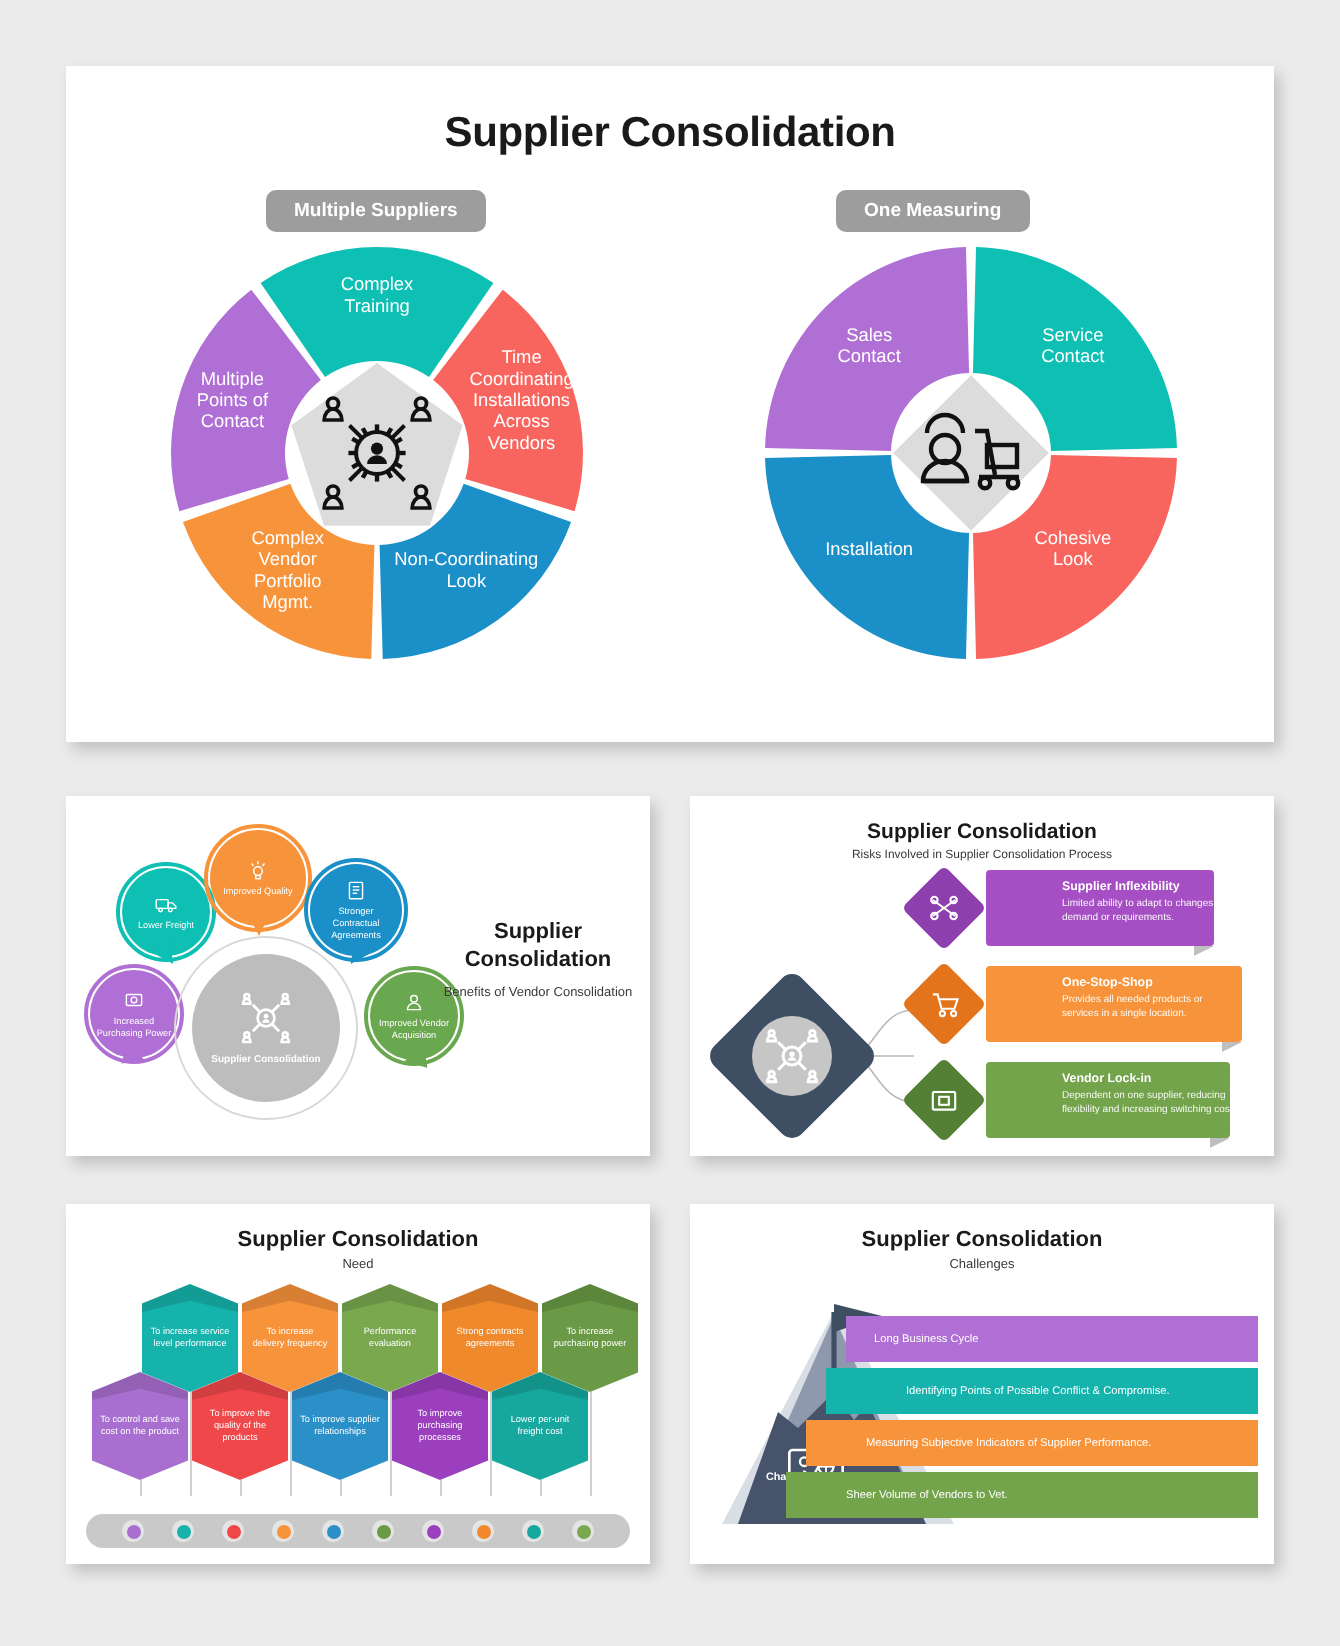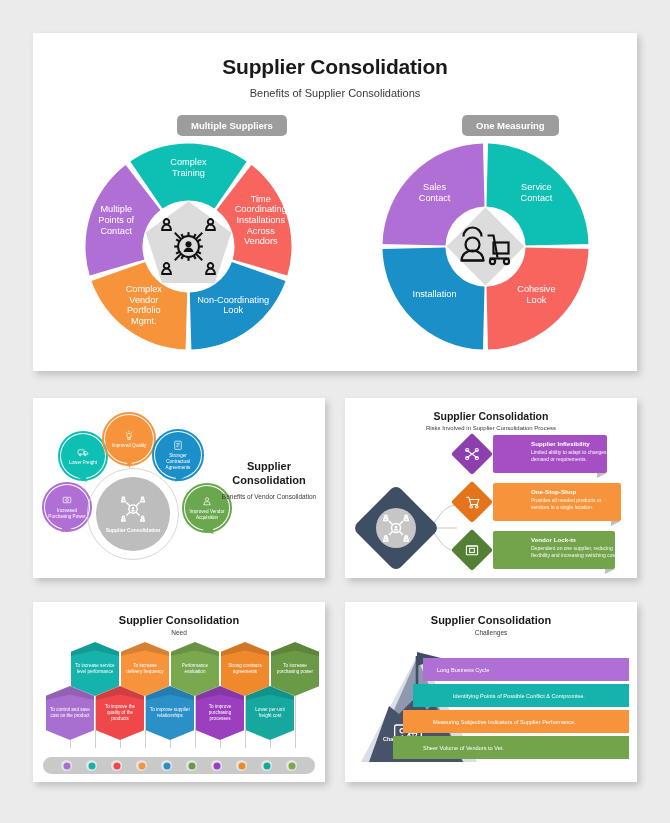--- a/index.html
+++ b/index.html
@@ -9,21 +9,21 @@
     font-family:"Liberation Sans", sans-serif;
     position:relative;
     overflow:hidden;
   }
   .slide { background:#fff; position:absolute; box-shadow:3px 4px 7px rgba(0,0,0,0.18); }
 
   
   #hero { left:33px; top:33px; width:604px; height:338px; }
   .hero-title { text-align:center; font-size:21px; font-weight:bold; color:#1a1a1a; margin-top:22px; letter-spacing:-0.2px;}
   .hero-sub { text-align:center; font-size:11px; color:#3a3a3a; margin-top:8px; }
-  .badges { position:relative; height:22px; margin-top:16px;margin-left:44px; }
+  .badges { position:relative; height:22px; margin-top:16px; }
   .badge {
     position:absolute; background:#9d9d9d; color:#fff; font-size:9.5px; font-weight:bold;
     padding:5px 14px; border-radius:5px; white-space:nowrap;
   }
   #badge-left { left:100px; }
   #badge-right { left:385px; }
 
   .wheel-wrap { position:relative; height:230px; }
   .wheel { position:absolute; }
   #wheel-left { left:48px; top:2px; }
@@ -85,21 +85,20 @@
   .pyr { position:relative; height:130px; }
   .chbar { position:absolute; height:23px; color:#fff; font-size:5.6px; display:flex; align-items:center; }
   .mtn { position:absolute; left:14px; top:8px; width:120px; height:120px; }
   .ch-label { position:absolute; left:38px; top:100px; font-size:5.4px; font-weight:bold; color:#fff; }
 </style>
 </head>
 <body>
 
 <div class="slide" id="hero">
   <div class="hero-title">Supplier Consolidation</div>
-  <div class="hero-sub">Benefits of Supplier Consolidations</div>
 
   <div class="badges">
     <div class="badge" id="badge-left">Multiple Suppliers</div>
     <div class="badge" id="badge-right">One Measuring</div>
   </div>
 
   <div class="wheel-wrap">
 
     <svg class="wheel" id="wheel-left" width="215" height="215" viewBox="0 0 215 215">
       <g id="wl-segs">

